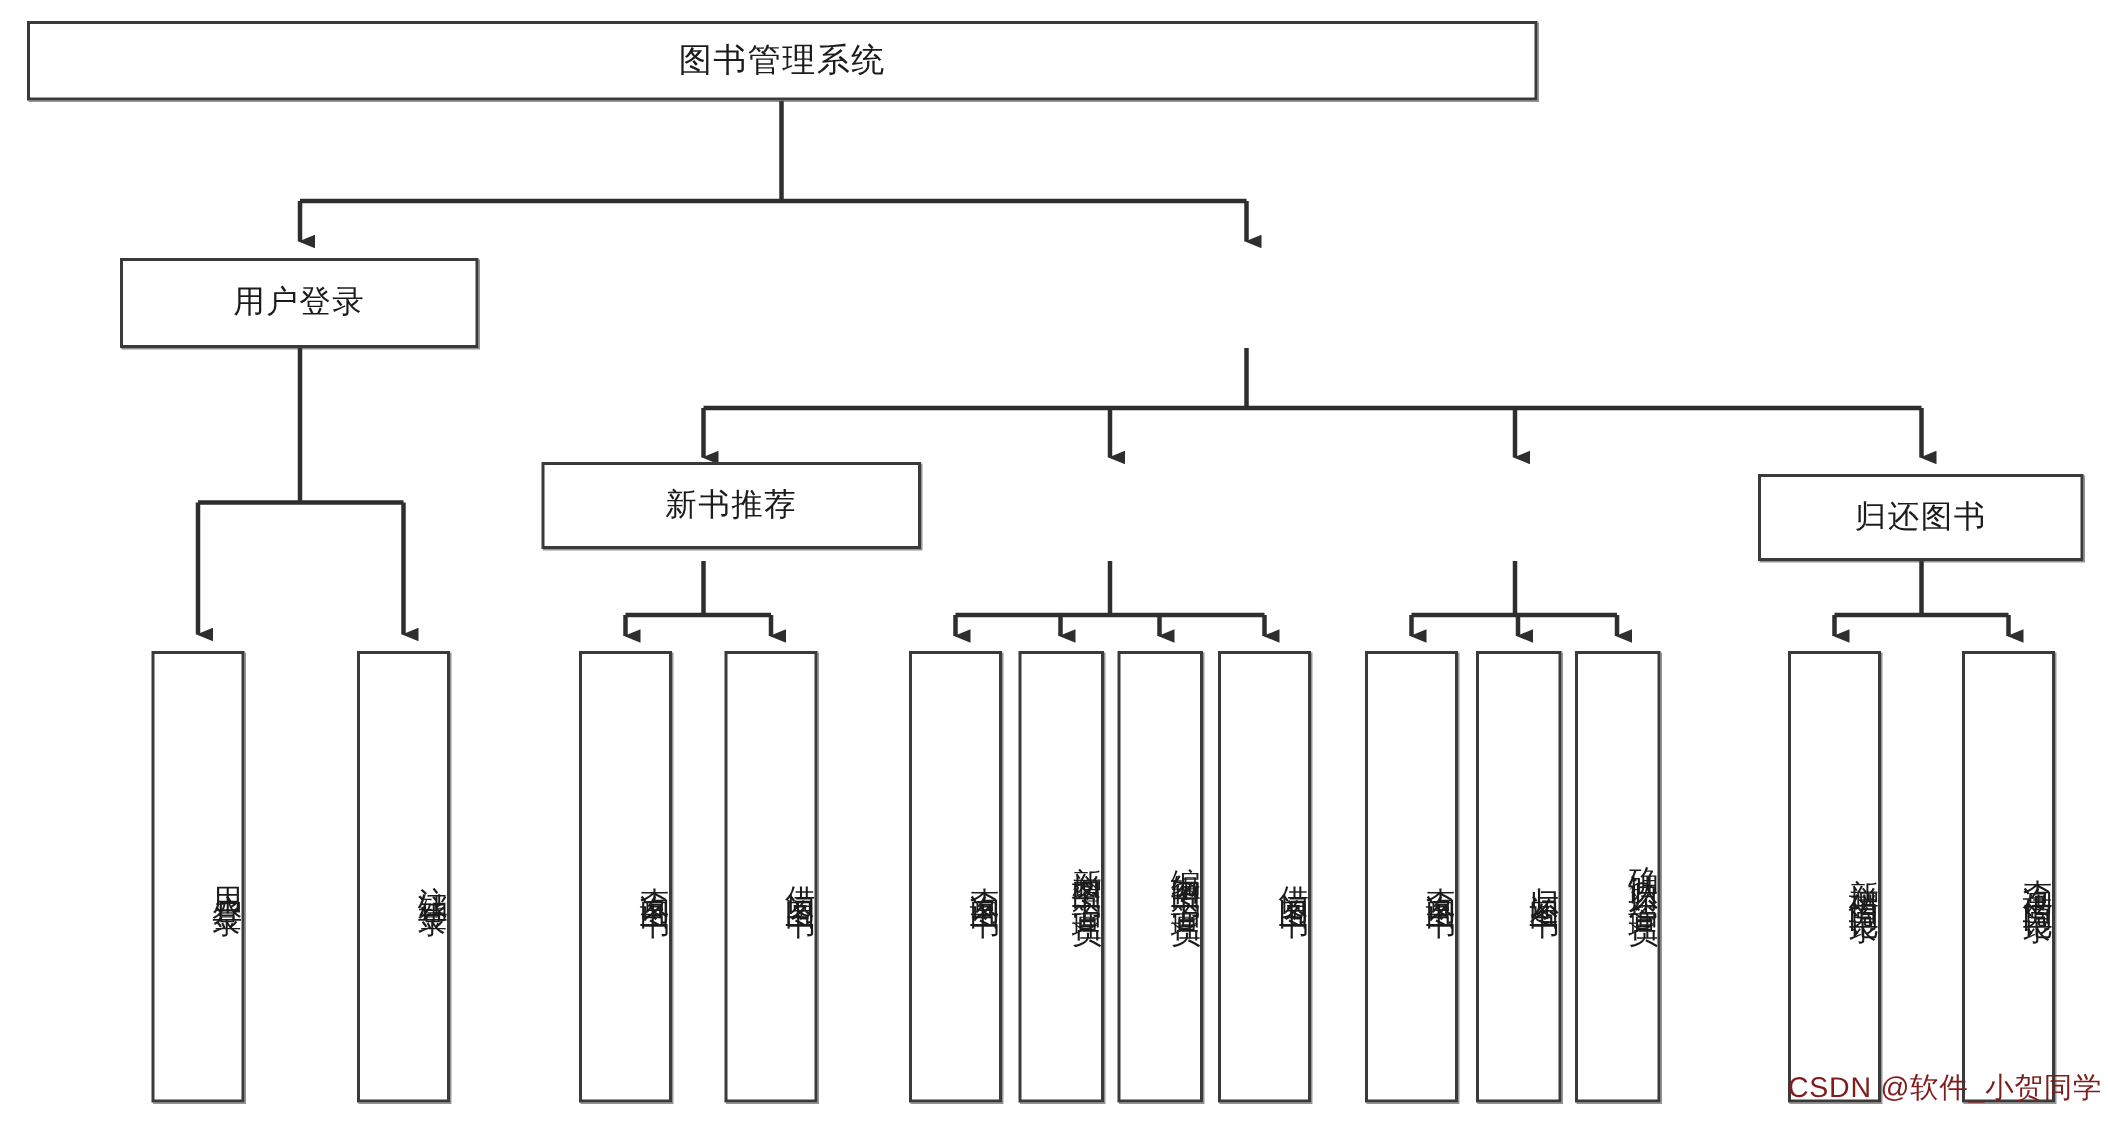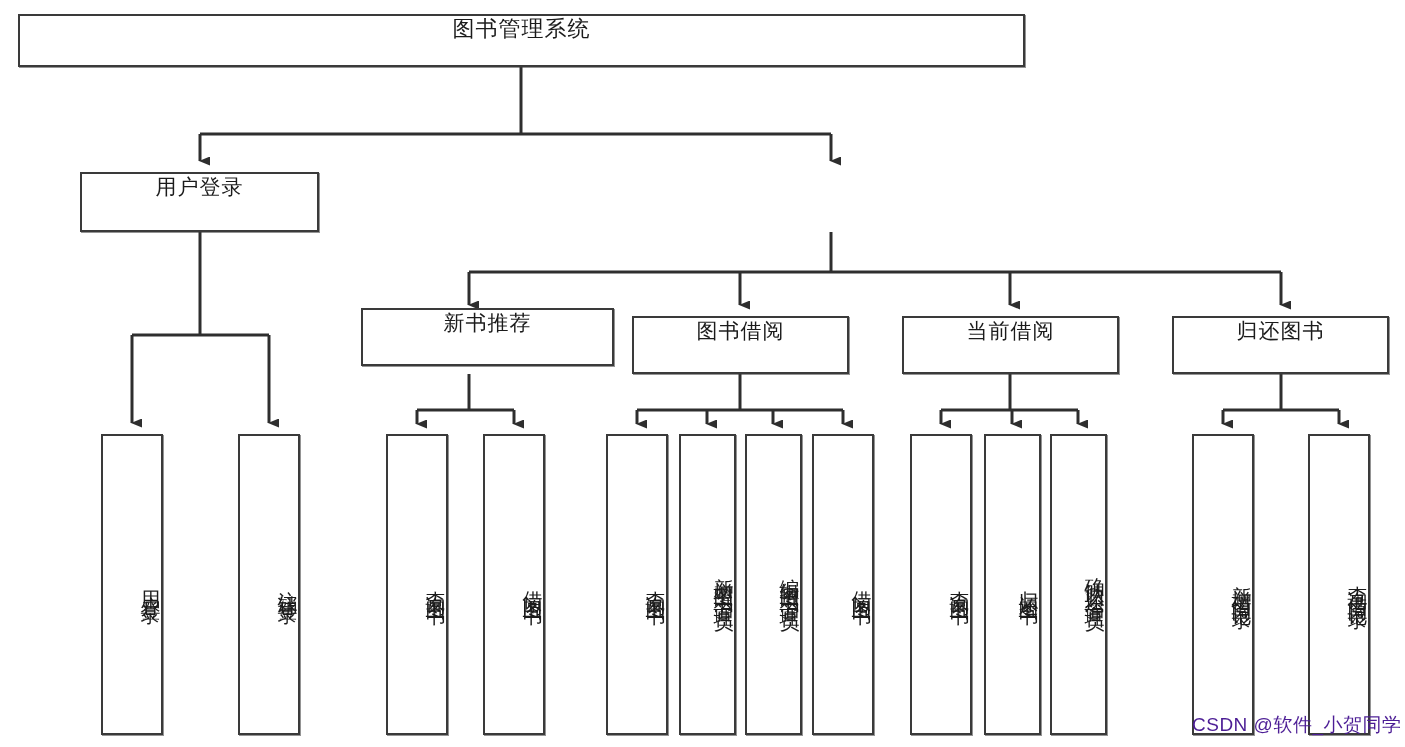--- a/index.html
+++ b/index.html
@@ -25,21 +25,21 @@
     width: 1405px;
     height: 747px;
     pointer-events: none;
   }
   .node {
     position: absolute;
     box-sizing: border-box;
     border: 2.5px solid #3a3a3a;
     background: #ffffff;
     display: flex;
-    align-items: flex-start;
+    align-items: center;
     justify-content: center;
     color: #1b1b1b;
     box-shadow: 1px 1px 0 rgba(60,60,60,0.55);
   }
   .node.horizontal {
     font-size: 21px;
     letter-spacing: 1px;
     line-height: 1.2;
   }
   .node.root {
@@ -58,21 +58,21 @@
   }
   .node.vertical.tall-text {
     align-items: flex-start;
   }
   .node-label {
     display: block;
     white-space: pre-line;
   }
   .watermark {
     position: absolute;
-    color: #4c1d95;
+    color: #7f1d1d;
     font-size: 19px;
     letter-spacing: 0.5px;
     white-space: nowrap;
     user-select: none;
   }
 </style>
 </head>
 <body>
 
 <div id="diagram-canvas">
@@ -131,26 +131,20 @@
     <span class="node-label">图书管理系统</span>
   </div>
 
   <div class="node horizontal" id="node-l1-0" style="left: 80px; top: 172px; width: 239px; height: 60px;">
     <span class="node-label">用户登录</span>
   </div>
 
   <div class="node horizontal" id="node-l2-0" style="left: 361px; top: 308px; width: 253px; height: 58px;">
     <span class="node-label">新书推荐</span>
   </div>
-  <div class="node horizontal" id="node-l2-1" style="left: 632px; top: 316px; width: 217px; height: 58px;">
-    <span class="node-label">图书借阅</span>
-  </div>
-  <div class="node horizontal" id="node-l2-2" style="left: 902px; top: 316px; width: 217px; height: 58px;">
-    <span class="node-label">当前借阅</span>
-  </div>
   <div class="node horizontal" id="node-l2-3" style="left: 1172px; top: 316px; width: 217px; height: 58px;">
     <span class="node-label">归还图书</span>
   </div>
 
   <div class="node vertical" id="node-leaf-0" style="left: 101px; top: 434px; width: 62px; height: 301px;">
     <span class="node-label">用户登录</span>
     </div>
   <div class="node vertical" id="node-leaf-1" style="left: 238px; top: 434px; width: 62px; height: 301px;">
     <span class="node-label">注销登录</span>
     </div>

